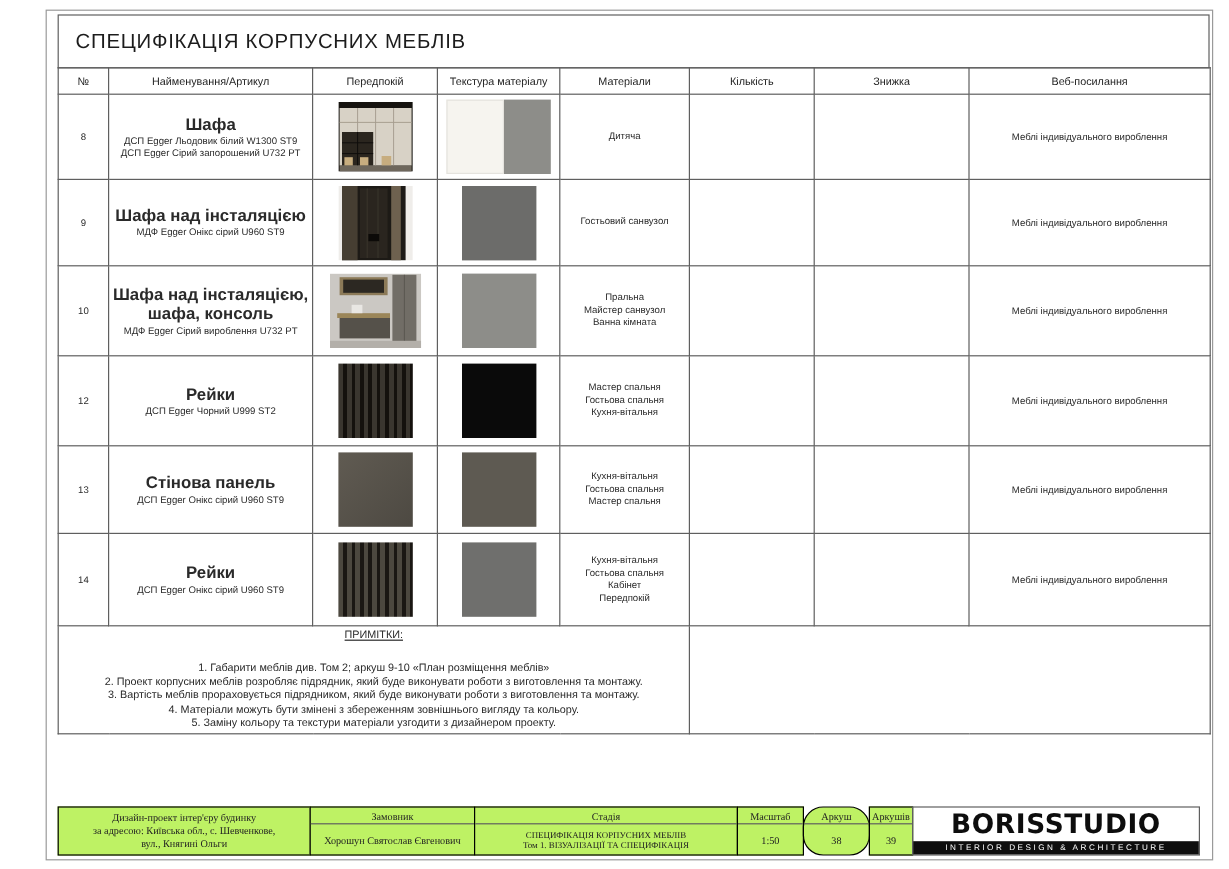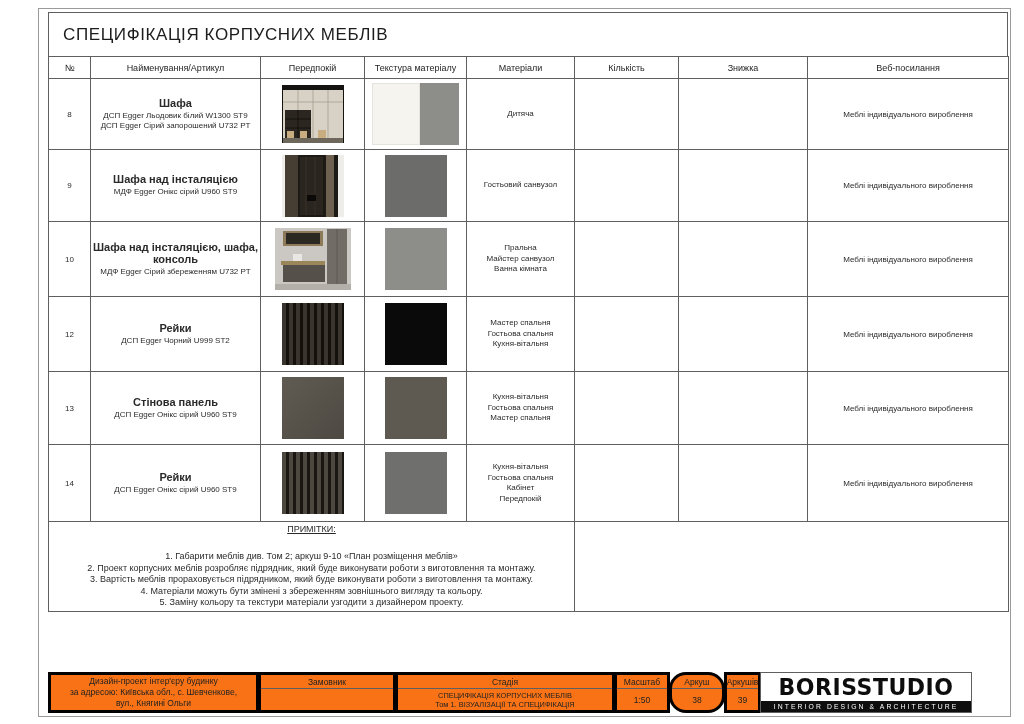--- a/index.html
+++ b/index.html
@@ -15,52 +15,52 @@
     display:flex;align-items:center;padding-left:14px;
     font-size:17px;letter-spacing:0.6px;color:#1c1c1c;
   }
   table.spec{width:960px;border-collapse:collapse;table-layout:fixed;margin-top:-1px;}
   table.spec th,table.spec td{
     border:1px solid #5f5f5f;box-sizing:border-box;
     text-align:center;vertical-align:middle;padding:2px;
     font-size:8px;color:#2a2a2a;overflow:hidden;
   }
   table.spec thead th{height:22px;font-weight:normal;font-size:9px;color:#1e1e1e;}
-  .item-name{font-weight:bold;font-size:11px;margin-bottom:2px;}
+  .item-name{font-weight:bold;font-size:14px;margin-bottom:2px;}
   .article,.rooms{white-space:pre-line;line-height:10.5px;font-size:8px;text-align:center;}
   .weblink{font-size:8px;}
   
   .ph{display:inline-block;vertical-align:middle;}
   .ph-panel-dark{width:62px;height:62px;background:linear-gradient(135deg,#474139 0%,#37332c 100%);}
   .ph-panel-gray{width:62px;height:62px;background:linear-gradient(135deg,#605b52 0%,#4d4942 100%);}
   .ph-slats-black{width:62px;height:62px;background:repeating-linear-gradient(90deg,#3a362f 0 4px,#14110d 4px 7px);}
   .ph-slats-gray{width:62px;height:62px;background:repeating-linear-gradient(90deg,#4c483f 0 4px,#1a1713 4px 7px);}
   .swatch{display:inline-block;width:62px;height:62px;vertical-align:middle;}
   .swatch-split{display:inline-flex;width:88px;height:62px;vertical-align:middle;}
   .swatch-split .half-l{width:55%;height:100%;border:1px solid #e5e3de;box-sizing:border-box;}
   .swatch-split .half-r{width:45%;height:100%;}
   
   td.notes-cell{height:66px;text-align:left;vertical-align:top;padding:3px 6px;}
   .notes-title{font-size:9px;text-decoration:underline;margin-bottom:17px;}
   .note-line{font-size:9px;line-height:11.6px;}
   
   .footer{position:absolute;left:48px;top:672px;width:960px;height:41px;display:flex;}
-  .f-cell{border:3px solid #000000;box-sizing:border-box;margin-left:-1px;display:flex;flex-direction:column;background:#f97316;}
+  .f-cell{border:1px solid #000000;box-sizing:border-box;margin-left:-1px;display:flex;flex-direction:column;background:#bef264;font-family:Liberation Serif, serif;}
   .f-cell:first-child{margin-left:0;}
   .f-label{height:13px;border-bottom:1px solid #5f5f5f;display:flex;align-items:center;justify-content:center;font-size:8.5px;}
   .f-val{flex:1;display:flex;align-items:center;justify-content:center;font-size:8.5px;text-align:center;}
   .f-val.small{font-size:7.4px;line-height:9px;white-space:pre-line;}
   .f-project{width:211px;align-items:center;justify-content:center;text-align:center;
     font-size:8.5px;line-height:11px;white-space:pre-line;display:flex;flex-direction:row;}
   .f-client{width:138px;}
   .f-stage{width:220px;}
   .f-scale{width:56px;}
   .f-sheet{width:56px;border-radius:17px;}
   .f-sheets{width:37px;}
-  .f-logo{width:212px;border:1px solid #5f5f5f;box-sizing:border-box;margin-left:-1px;display:flex;flex-direction:column;text-align:right;}
+  .f-logo{width:240px;border:1px solid #5f5f5f;box-sizing:border-box;margin-left:-1px;display:flex;flex-direction:column;text-align:right;}
   .logo-word{flex:1;display:flex;align-items:center;justify-content:center;
     font-family:"DejaVu Sans",sans-serif;font-weight:800;font-size:22px;letter-spacing:0.5px;color:#0d0d0d;transform:scaleY(1.02);}
   .logo-bar{height:11px;background:#0e0e0e;color:#fff;font-size:6.8px;letter-spacing:2.1px;
     display:flex;align-items:center;justify-content:center;}
 </style>
 </head>
 <body>
 
 <div class="trim"></div>
 
@@ -153,21 +153,21 @@
         <td class="rooms">Гостьовий санвузол</td>
         <td></td>
         <td></td>
         <td class="weblink">Меблі індивідуального вироблення</td>
       </tr>
 
       <tr style="height:75px">
         <td>10</td>
         <td>
           <div class="item-name">Шафа над інсталяцією, шафа, консоль</div>
-          <div class="article">МДФ Egger Сірий збереженням U732 PT</div>
+          <div class="article">МДФ Egger Сірий вироблення U732 PT</div>
         </td>
         <td>
           <svg class="ph" width="76" height="62" viewBox="0 0 76 62">
             <rect width="76" height="62" fill="#cbc8c3"></rect>
             <rect x="52" y="1" width="20" height="59" fill="#716d66"></rect>
             <line x1="62" y1="1" x2="62" y2="60" stroke="#5a564f" stroke-width="0.8"></line>
             <rect x="8" y="3" width="40" height="15" fill="#8c7a58"></rect>
             <rect x="11" y="5" width="34" height="11" fill="#2c2822"></rect>
             <rect x="6" y="33" width="44" height="4" fill="#9b8659"></rect>
             <rect x="8" y="37" width="42" height="17" fill="#55514a"></rect>
@@ -263,20 +263,21 @@
     </tbody>
   </table>
 </div>
 
 <div class="footer">
   <div class="f-cell f-project">Дизайн-проект інтер'єру будинку
 за адресою: Київська обл., с. Шевченкове,
 вул., Княгині Ольги</div>
   <div class="f-cell f-client">
     <div class="f-label">Замовник</div>
+    <div class="f-val">Хорошун Святослав Євгенович</div>
   </div>
   <div class="f-cell f-stage">
     <div class="f-label">Стадія</div>
     <div class="f-val small">СПЕЦИФІКАЦІЯ КОРПУСНИХ МЕБЛІВ
 Том 1. ВІЗУАЛІЗАЦІЇ ТА СПЕЦИФІКАЦІЯ</div>
   </div>
   <div class="f-cell f-scale">
     <div class="f-label">Масштаб</div>
     <div class="f-val">1:50</div>
   </div>

